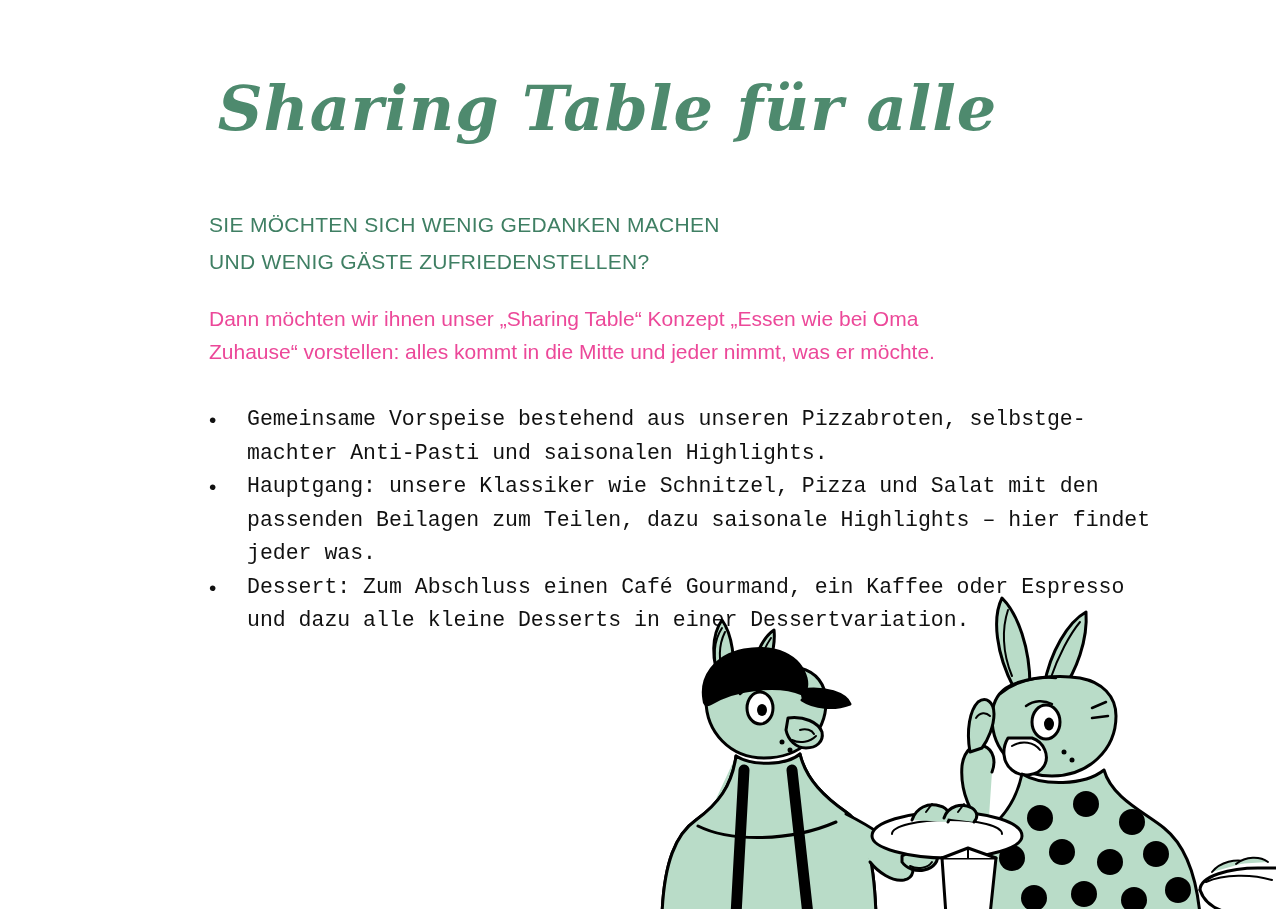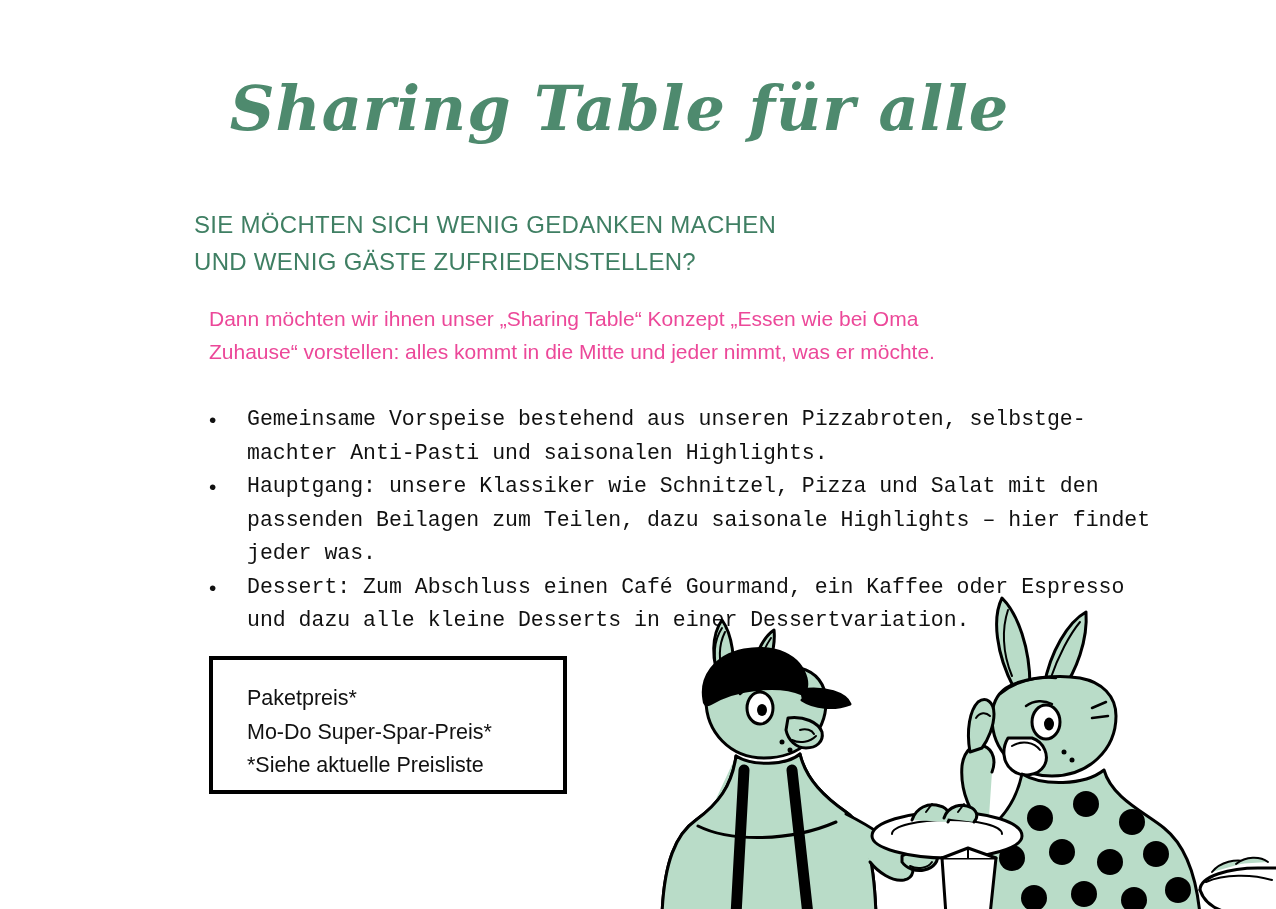--- a/index.html
+++ b/index.html
@@ -29,30 +29,29 @@
     top: 72px;
     width: 1215px;
     text-align: center;
     color: #4e8a6e;
     font-family: "DejaVu Serif", serif;
     font-style: italic;
     font-weight: bold;
     font-size: 62px;
     letter-spacing: 1px;
     white-space: nowrap;
-    padding-left: 12px;
   }
 
   
   .subhead {
     position: absolute;
-    left: 194px;
+    left: 209px;
     top: 206px;
     color: #3f7f63;
-    font-size: 24px;
+    font-size: 21px;
     line-height: 37px;
     letter-spacing: 0.3px;
     font-weight: 400;
   }
   .subhead div { white-space: nowrap; }
 
   
   .intro {
     position: absolute;
     left: 209px;
@@ -160,27 +159,20 @@
     <div class="bullet-row">
       <div class="bullet-mark">•</div>
       <div class="bullet-text">
         <div>Dessert: Zum Abschluss einen Café Gourmand, ein Kaffee oder Espresso</div>
         <div>und dazu alle kleine Desserts in einer Dessertvariation.</div>
       </div>
     </div>
 
   </div>
 
-  <div class="price-box">
-    <div class="lines">
-      <div>Paketpreis*</div>
-      <div>Mo-Do Super-Spar-Preis*</div>
-      <div>*Siehe aktuelle Preisliste</div>
-    </div>
-  </div>
 
   <div class="illustration">
     <svg width="640" height="325" viewBox="0 0 640 325" xmlns="http://www.w3.org/2000/svg">
       <g fill="none" stroke="#000" stroke-width="3" stroke-linejoin="round" stroke-linecap="round">
 
         <path d="M82 95 C70 70 72 44 82 30 C92 44 96 70 92 95 Z" fill="#b9dcc8"></path>
         <path d="M79 86 C72 68 74 50 82 38" stroke-width="2"></path>
         <path d="M84 88 C78 70 79 54 85 42" stroke-width="2"></path>
 
         <path d="M110 96 C112 70 122 48 134 40 C136 58 128 82 118 98 Z" fill="#b9dcc8"></path>

